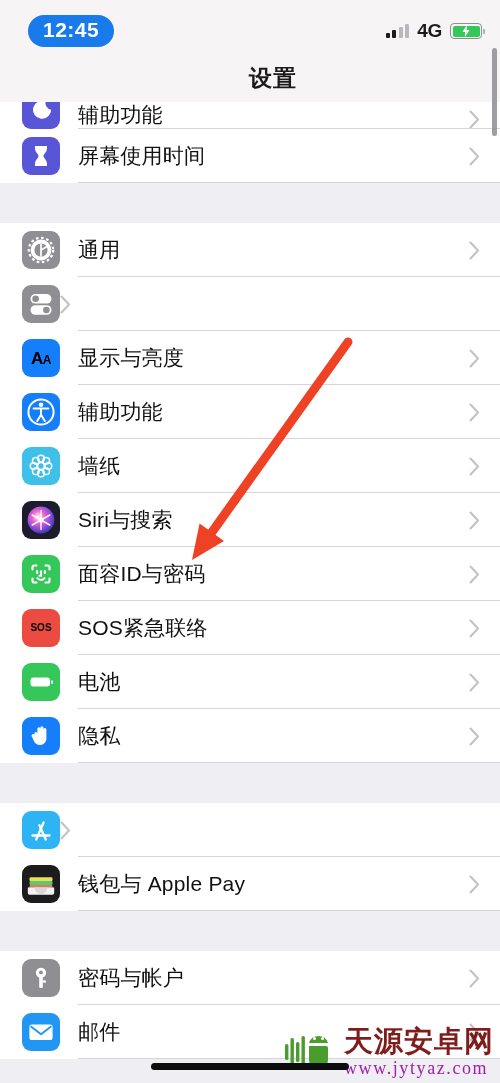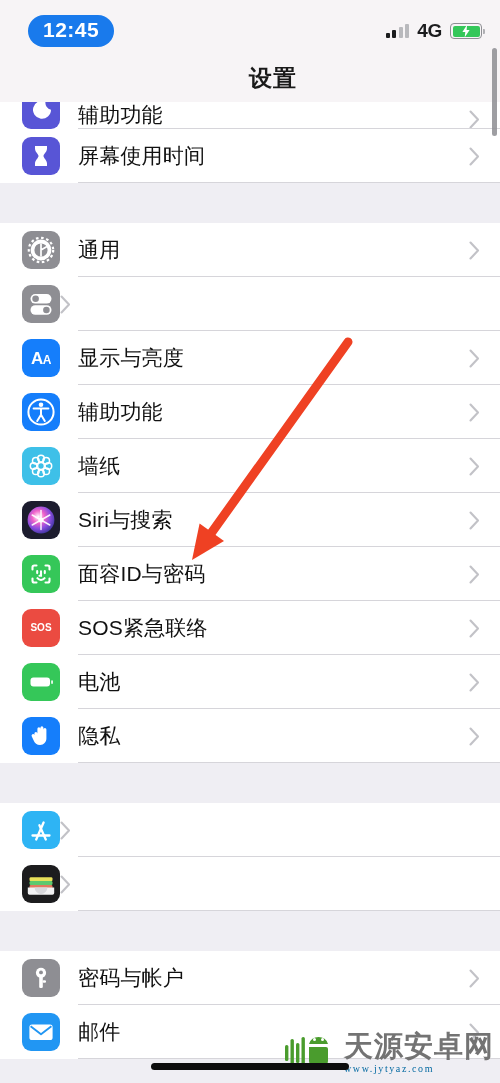--- a/index.html
+++ b/index.html
@@ -123,21 +123,21 @@
     color: #c2c2c7;
     font-size: 22px;
     font-weight: 500;
     line-height: 1;
   }
   .chev svg { display: block; }
 
   
   .ic-sub { width: 100%; height: 100%; display: block; }
   .badge-text {
-    color: #ffffff; font-weight: bold; line-height: 1;
+    color: #000000; font-weight: bold; line-height: 1;
   }
 
   
   .scrollbar {
     position: absolute;
     right: 3px; top: 48px;
     width: 5px; height: 88px;
     background: #8d8d92;
     border-radius: 3px;
     opacity: 0.85;
@@ -151,26 +151,26 @@
 
   
   .watermark {
     position: absolute;
     right: 6px; bottom: 6px;
     display: flex; align-items: center; gap: 7px;
   }
   .wm-text { display: flex; flex-direction: column; align-items: flex-start; }
   .wm-title {
     font-family: "Liberation Serif", "DejaVu Serif", serif;
-    font-size: 29px; font-weight: bold; color: #737373;
+    font-size: 29px; font-weight: bold; color: #7f1d1d;
     letter-spacing: 1px; line-height: 1;
   }
   .wm-url {
     font-family: "Liberation Serif", "DejaVu Serif", serif;
-    font-size: 10px; color: #0369a1; letter-spacing: 1.6px;
+    font-size: 18px; color: #a21caf; letter-spacing: 1.6px;
     margin-top: 3px; line-height: 1;
   }
 
   
   .home-indicator {
     position: absolute;
     left: 50%; transform: translateX(-50%);
     bottom: 13px;
     width: 198px; height: 7px;
     background: #0d0d0d;
@@ -445,20 +445,21 @@
           <div class="row">
             <div class="icon" style="background: rgb(28, 28, 30);">
               <svg class="ic-sub" viewBox="0 0 38 38">
                 <rect x="7.5" y="12.2" width="23" height="4.1" rx="1.4" fill="#e8e05a"></rect>
                 <rect x="7.5" y="16.1" width="23" height="4.1" rx="1.4" fill="#5dc96e"></rect>
                 <rect x="7.5" y="20" width="23" height="4.2" rx="1.4" fill="#e2795f"></rect>
                 <path d="M5.8 22.5 h26.4 v5.4 a1.8 1.8 0 0 1 -1.8 1.8 h-22.8 a1.8 1.8 0 0 1 -1.8 -1.8 z" fill="#f2f2f4"></path>
                 <path d="M12.6 22.5 h12.8 a6.4 6.4 0 0 1 -12.8 0 z" fill="#d8d8dc"></path>
               </svg>
             </div>
+            <div class="label">钱包与 Apple Pay</div>
             <div class="chev">
               <svg width="11" height="19" viewBox="0 0 11 19">
                 <path d="M1.5 1.5 L9 9.5 L1.5 17.5" fill="none" stroke="#c2c2c7" stroke-width="2.1" stroke-linecap="round" stroke-linejoin="round"></path>
               </svg>
             </div>
             <div class="sep"></div>
           </div>
         </div>
         <div class="gap"></div>
         <div class="group">

